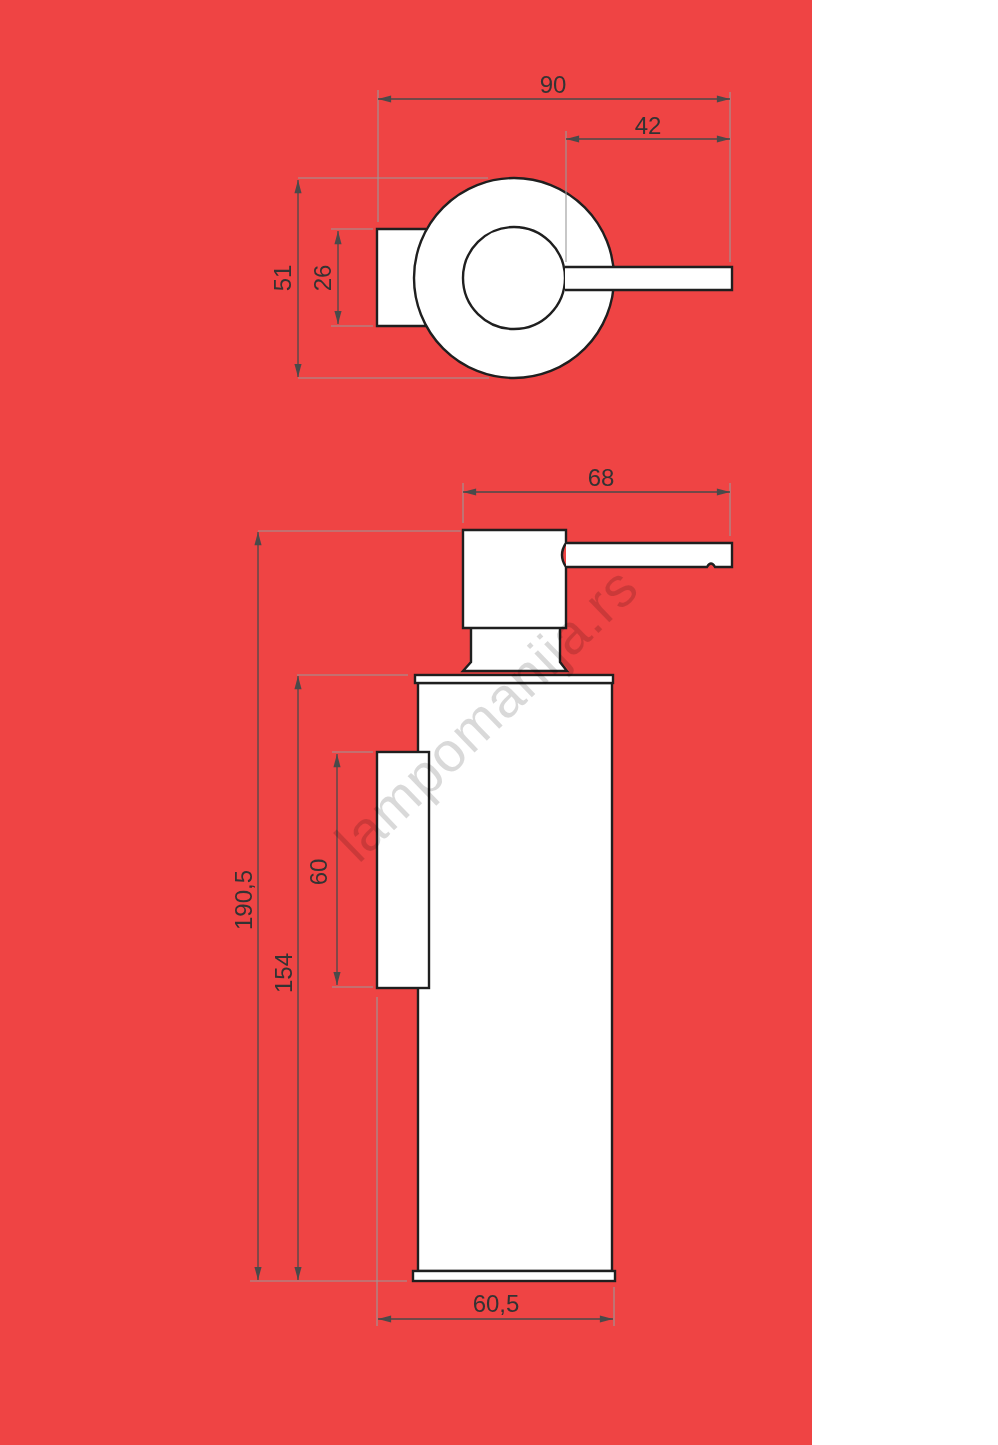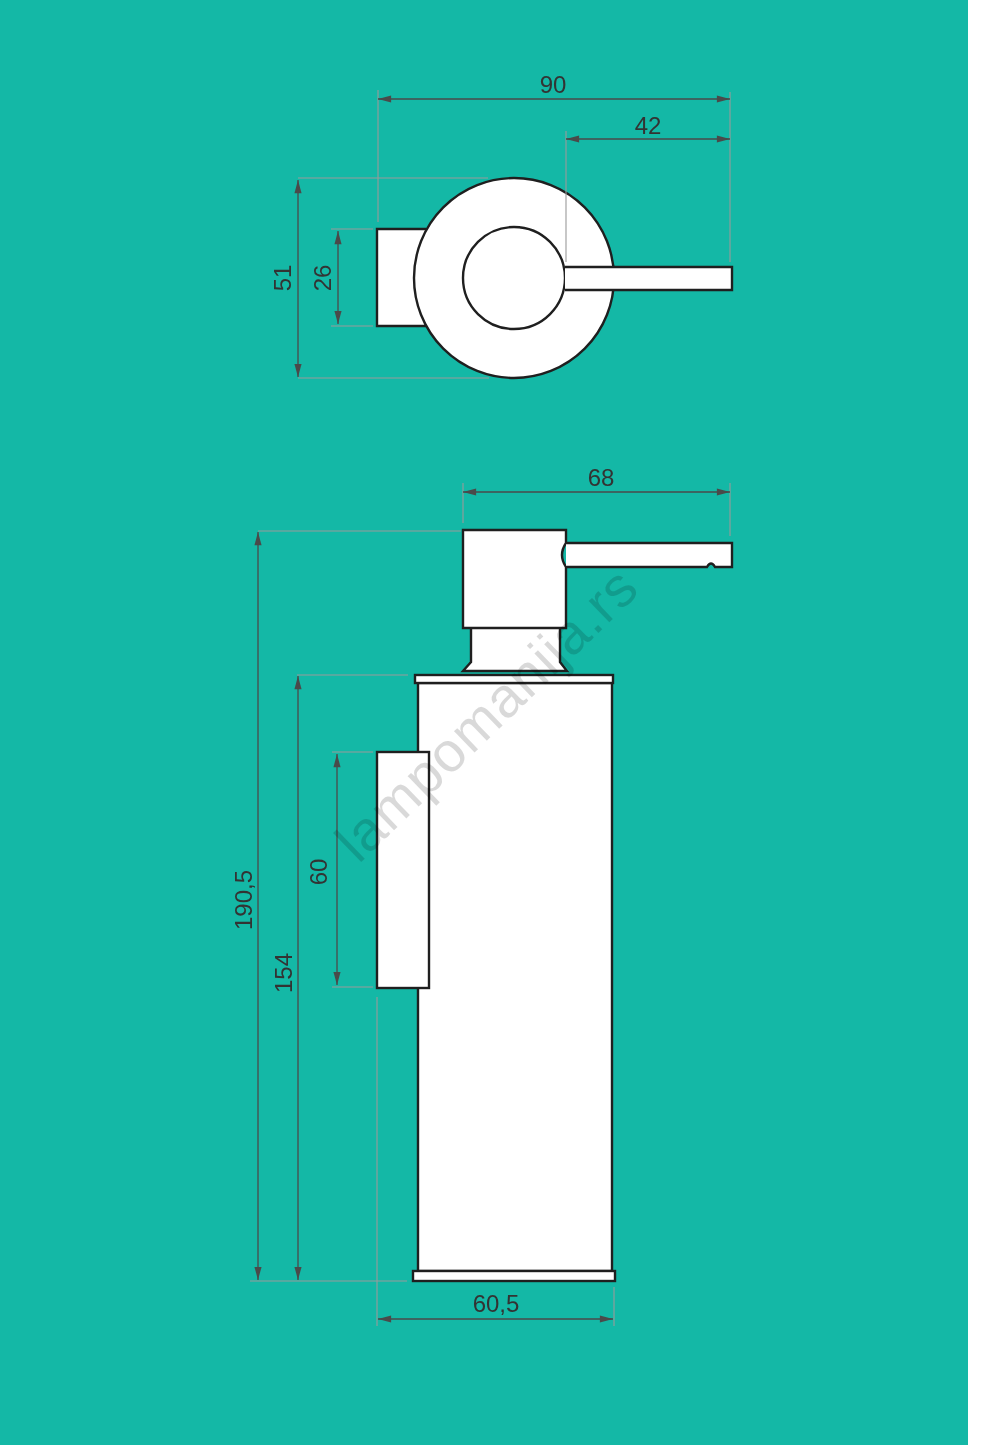--- a/index.html
+++ b/index.html
@@ -2,23 +2,23 @@
 <html><head>
 <meta charset="utf-8">
 <style>
   html, body {
     margin: 0;
     padding: 0;
     background: #ffffff;
   }
   .stage {
     position: relative;
-    width: 968px;
+    width: 812px;
     height: 1445px;
-    background: #14b8a6;
+    background: #ef4444;
     overflow: hidden;
   }
   svg { display: block; }
 
   
   .outline {
     fill: #ffffff;
     stroke: #1f1f1f;
     stroke-width: 2.4;
     stroke-linejoin: miter;

